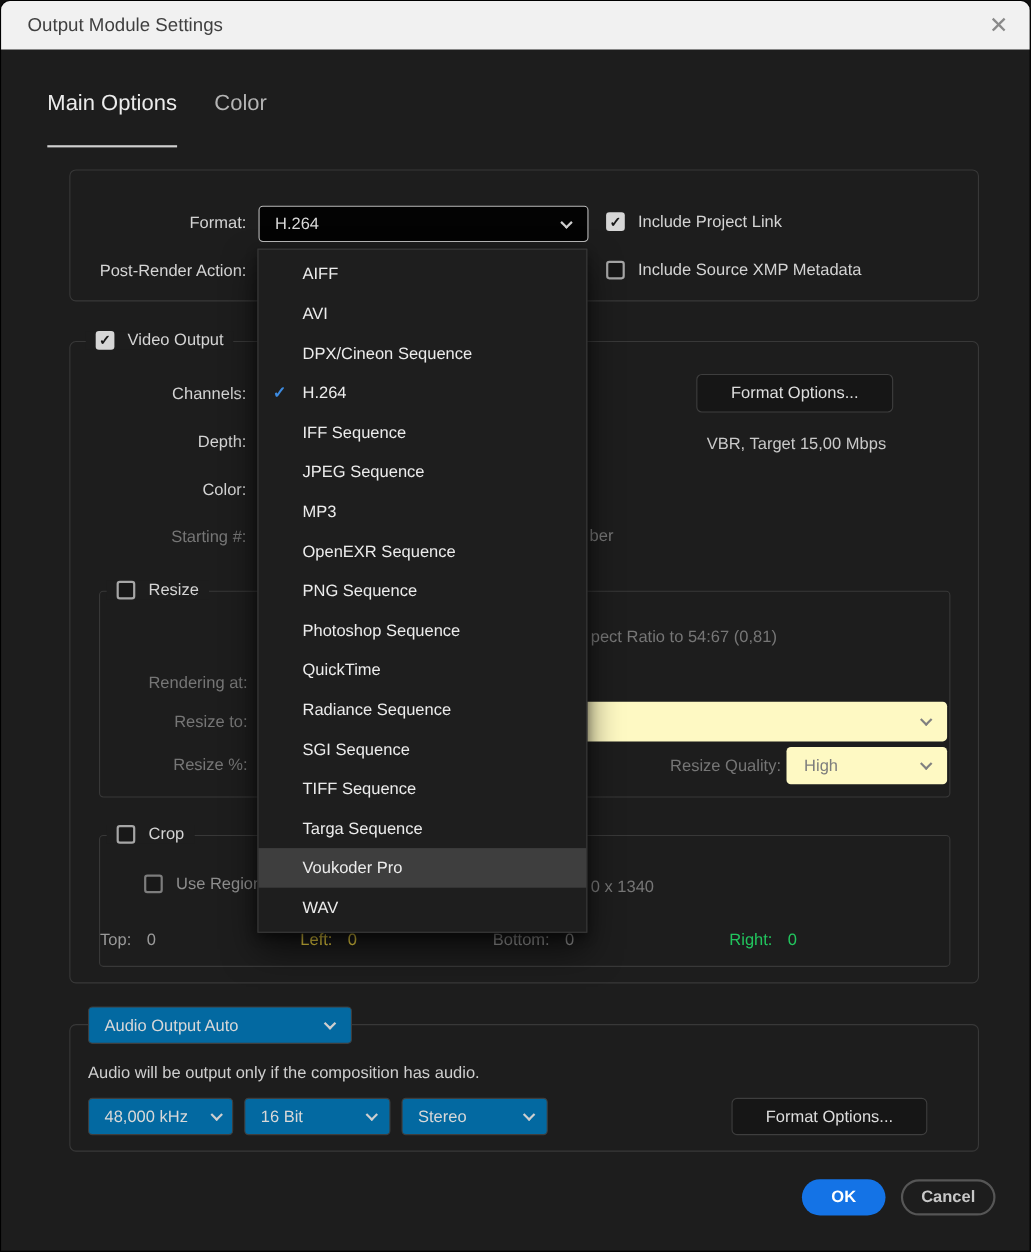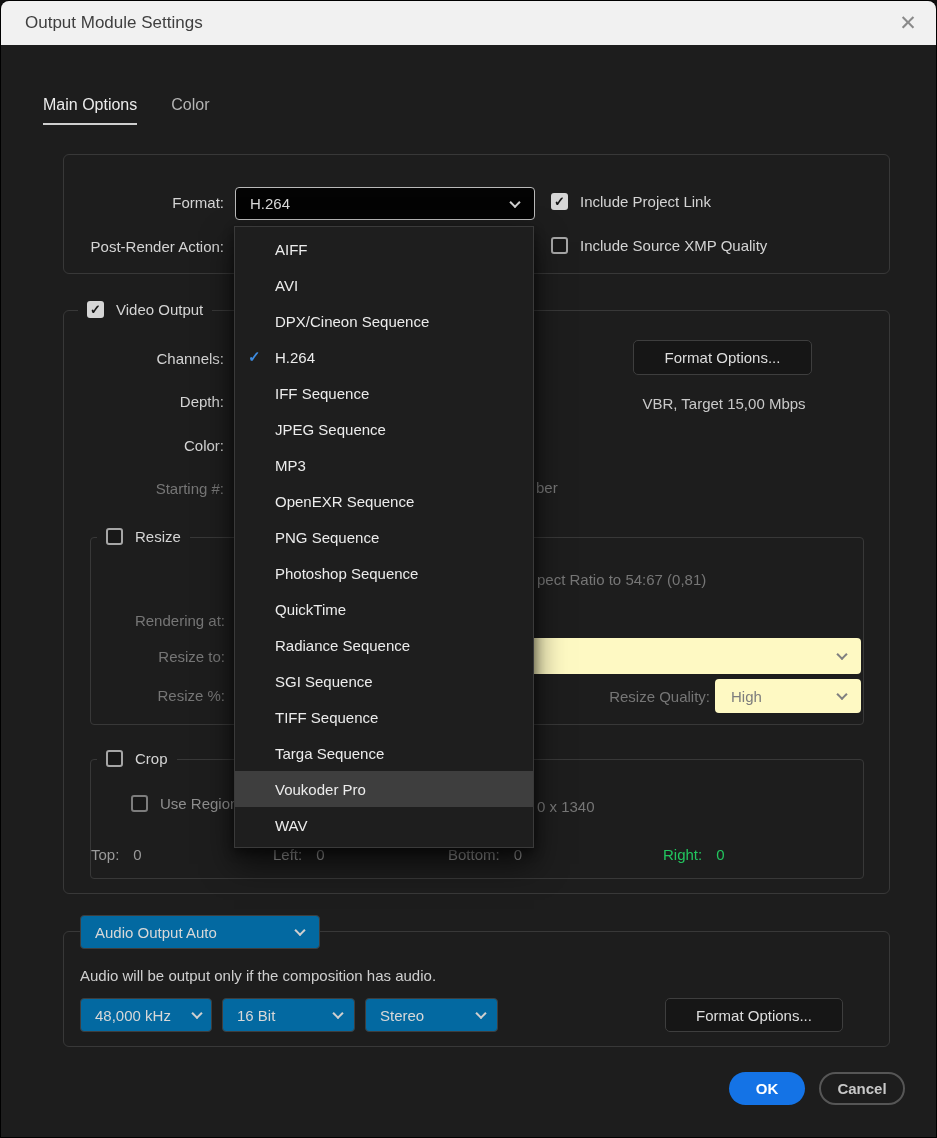--- a/index.html
+++ b/index.html
@@ -24,21 +24,21 @@
     display: flex; align-items: center;
   }
   .titlebar .title { margin-left: 24px; font-size: 17px; color: #3f3f3f; }
   .close-btn {
     position: absolute; right: 14px; top: 8px; width: 28px; height: 28px;
     display: flex; align-items: center; justify-content: center;
     color: #8a8a8a; font-size: 21px; font-weight: 300; cursor: default;
   }
   
   .tabs { position: absolute; left: 42px; top: 82px; display: flex; gap: 34px; }
-  .tab { font-size: 16px; padding-bottom: 9px; margin-top: 13px; }
+  .tab { font-size: 20px; padding-bottom: 26px; }
   .tab.active { color: #ececec; border-bottom: 2px solid #cfcfcf; }
   .tab.inactive { color: #b4b4b4; }
   
   .group {
     position: absolute;
     border: 1px solid #383838;
     border-radius: 6px;
   }
   .legend {
     position: absolute; top: -10px; left: 14px;
@@ -129,21 +129,21 @@
       <span class="chev"></span>
     </div>
     <div class="lbl right" style="left:0; top:83px; width:160px;">Post-Render Action:</div>
 
     <div class="cb-row" style="left:487px; top:38px;">
       <span class="cb checked"></span>
       <span>Include Project Link</span>
     </div>
     <div class="cb-row" style="left:487px; top:82px;">
       <span class="cb unchecked"></span>
-      <span>Include Source XMP Quality</span>
+      <span>Include Source XMP Metadata</span>
     </div>
   </div>
 
   <div class="group" style="left:62px; top:309px; width:827px; height:584px;">
     <div class="legend">
       <span class="cb checked"></span>
       <span>Video Output</span>
     </div>
 
     <div class="lbl right" style="left:0; top:39px; width:160px;">Channels:</div>
@@ -180,21 +180,21 @@
         <span class="cb unchecked"></span>
         <span>Crop</span>
       </div>
       <div class="cb-row dim" style="left:40px; top:35px;">
         <span class="cb unchecked dim"></span>
         <span>Use Region</span>
       </div>
       <div class="frag lbl dim" style="left:446px; top:38px;">0 x 1340</div>
       <div id="crop-fields" style="position:absolute; left:0; top:86px; width:100%; height:20px;">
           <span style="position: absolute; left: 0px; top: 0px; font-size: 15px; color: rgb(154, 154, 154); white-space: nowrap;"><span>Top:</span><span style="margin-left: 14px;">0</span></span>
-          <span style="position: absolute; left: 182px; top: 0px; font-size: 15px; color: #a3a3a3; white-space: nowrap; text-align: center;"><span>Left:</span><span style="margin-left: 14px;">0</span></span>
+          <span style="position: absolute; left: 182px; top: 0px; font-size: 15px; color: #fde047; white-space: nowrap; text-align: center;"><span>Left:</span><span style="margin-left: 14px;">0</span></span>
           <span style="position: absolute; left: 357px; top: 0px; font-size: 15px; color: rgb(154, 154, 154); white-space: nowrap;"><span>Bottom:</span><span style="margin-left: 14px;">0</span></span>
           <span style="position: absolute; left: 572px; top: 0px; font-size: 15px; color: #22c55e; white-space: nowrap;"><span>Right:</span><span style="margin-left: 14px;">0</span></span>
         </div>
     </div>
   </div>
 
   <div class="group" style="left:62px; top:930px; width:827px; height:116px;">
     <div class="dd dark" style="left:16px; top:-17px; width:240px; height:34px;">
       <span>Audio Output Auto</span>
       <span class="chev"></span>

